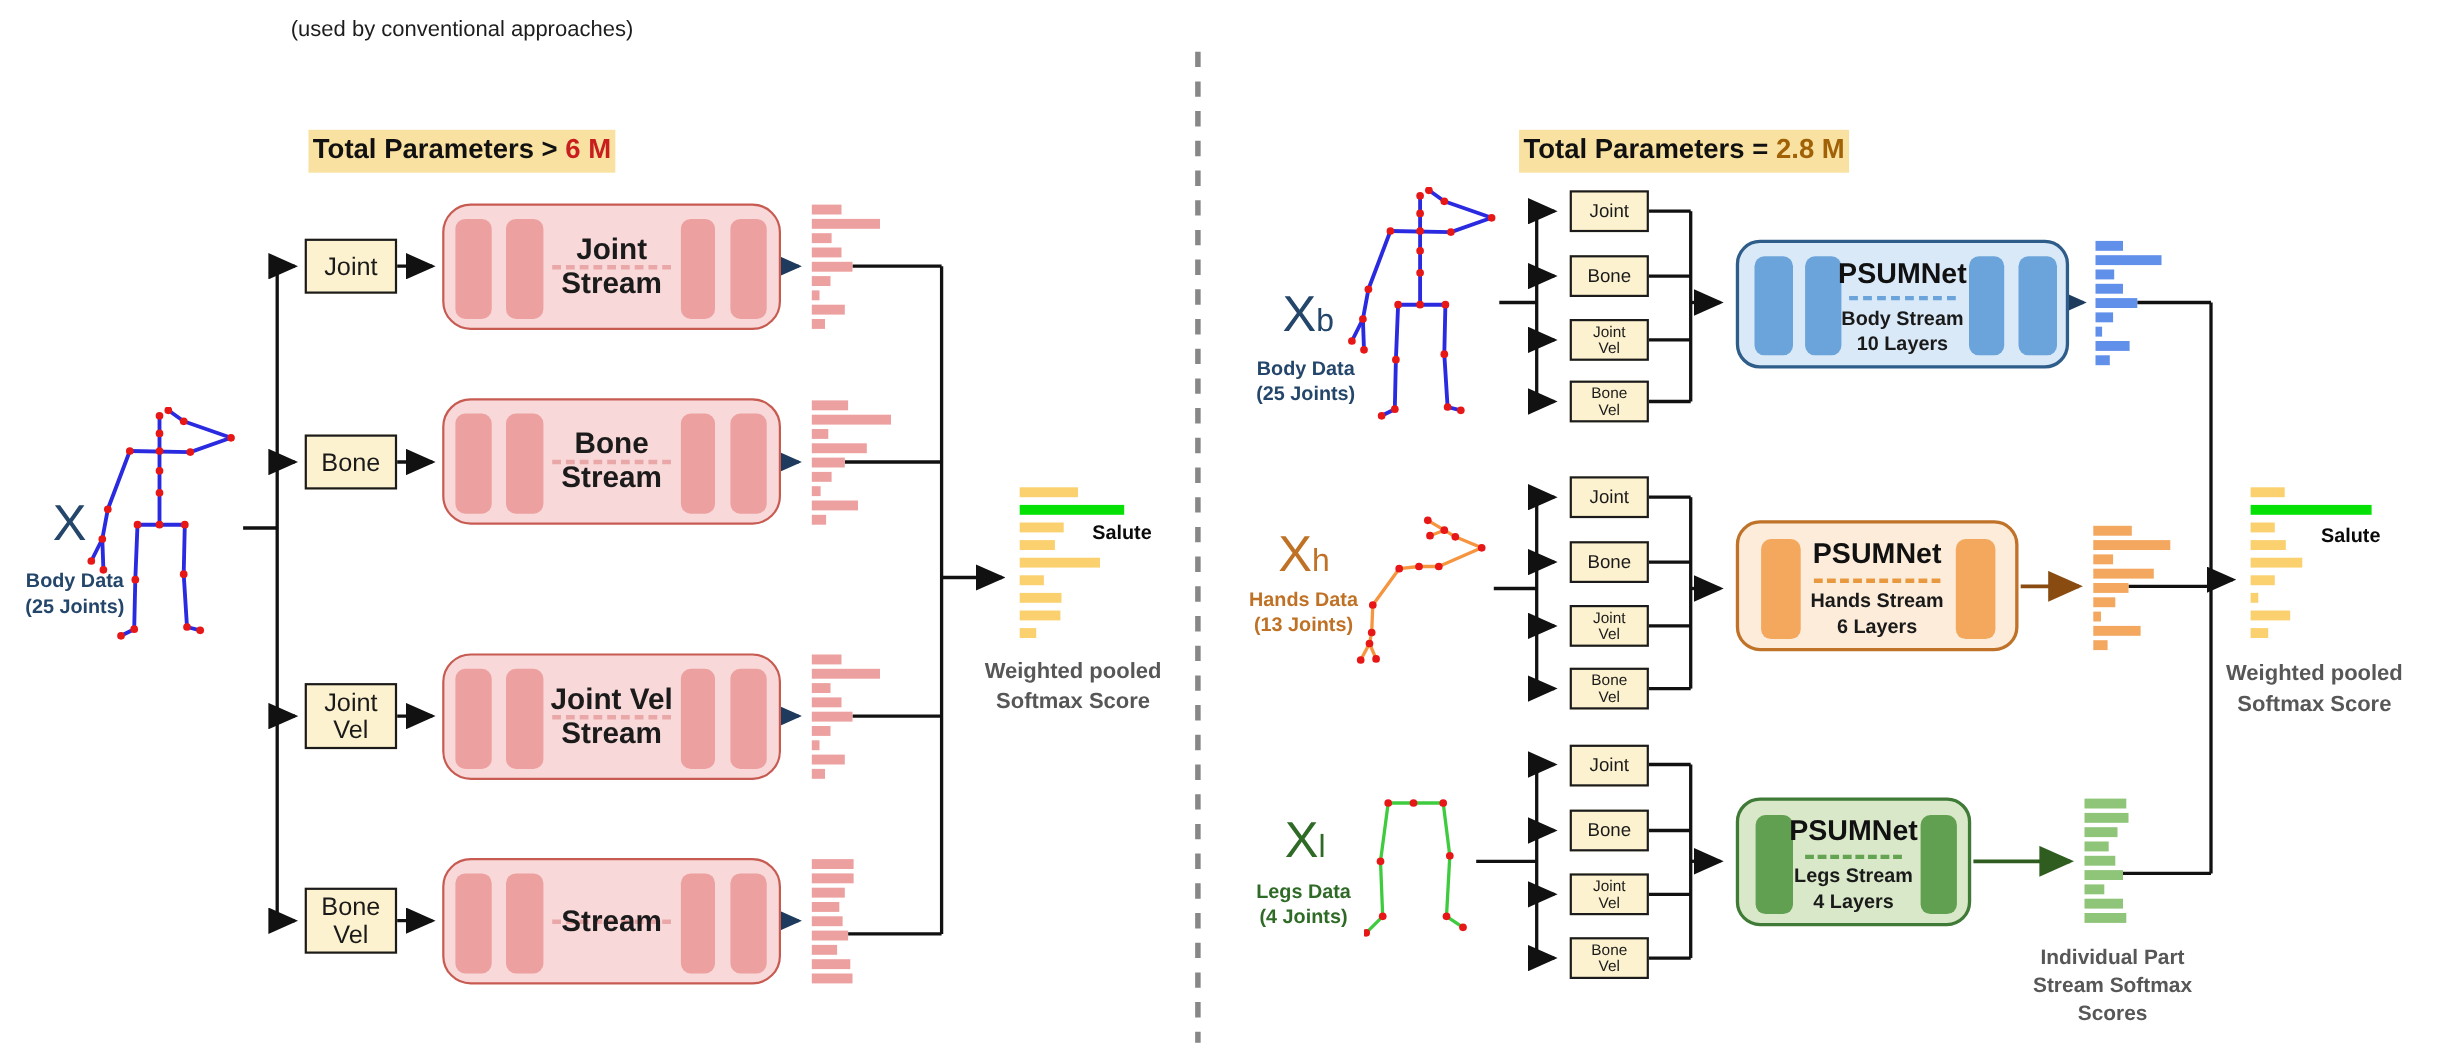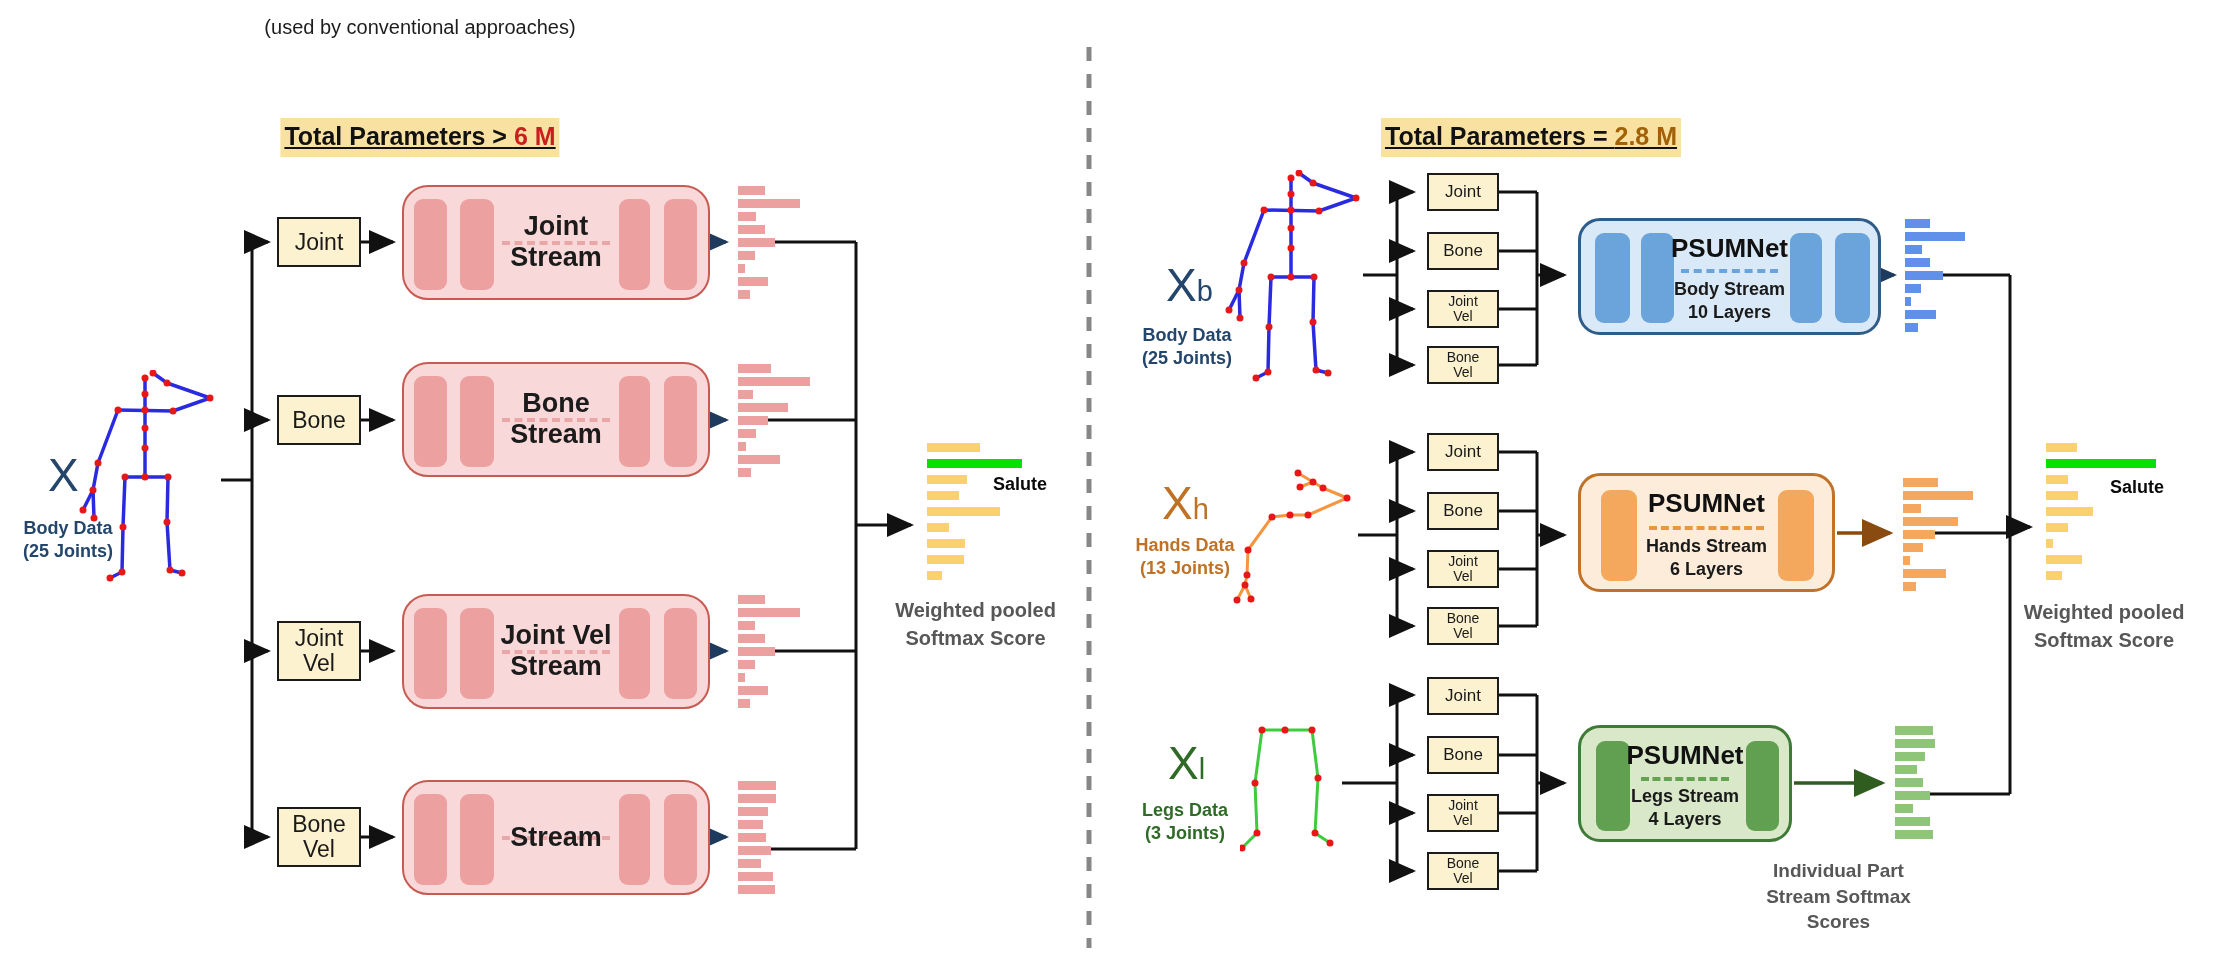--- a/index.html
+++ b/index.html
@@ -5,21 +5,21 @@
   html,body{margin:0;padding:0;background:#ffffff;}
   .canvas{position:relative;width:2222px;height:953px;background:#fff;overflow:hidden;
           font-family:"Liberation Sans","DejaVu Sans",sans-serif;color:#151515;}
   .abs{position:absolute;}
   .ctr{text-align:center;}
 
   .panel-title{font-size:38px;font-weight:500;color:#141414;letter-spacing:.3px;}
   .panel-sub{font-size:20px;font-weight:400;color:#1d1d1d;margin-top:4px;}
 
   .badge{background:#f9e1a1;padding:4px 4px 6px;font-size:25px;font-weight:700;color:#111;
-         white-space:nowrap;transform:translateX(-50%);text-decoration:underline;}
+         white-space:nowrap;transform:translateX(-50%);}
   .hl-red{color:#c81e1e;}
   .hl-green{color:#a16207;}
 
   .cream-box{background:#fdf2cf;border:2px solid #1b1b1b;display:flex;flex-direction:column;
              align-items:center;justify-content:center;line-height:1.08;box-sizing:border-box;color:#1a1a1a;}
   .cb-lg{font-size:23px;}
   .cb-sm{font-size:17px;}
   .cb-sm2{font-size:14px;}
 
   .stream-box{background:#f8d8d8;border:2px solid #c75b52;border-radius:26px;box-sizing:border-box;}
@@ -490,21 +490,21 @@
       <div class="bar" style="width: 7px; background: rgb(243, 167, 95);"></div>
       <div class="bar" style="width: 43px; background: rgb(243, 167, 95);"></div>
       <div class="bar" style="width: 13px; background: rgb(243, 167, 95);"></div>
     </div>
 
   <div class="abs x-label col-legs" style="left:1168px;top:740px">
     <span>X</span><span class="x-sub">l</span>
   </div>
   <div class="abs data-caption col-legs" style="left:1120px;top:799px;width:130px">
     <div>Legs Data</div>
-    <div>(3 Joints)</div>
+    <div>(4 Joints)</div>
   </div>
   <svg class="abs" style="left:1240px;top:725px" width="100" height="130" viewBox="0 0 100 130">
     <g stroke="#3ecb3e" stroke-width="3" fill="none" stroke-linecap="round" stroke-linejoin="round">
       <polyline points="22,5 45,5 72,5"></polyline>
       <polyline points="22,5 15,58 17,108 2,123"></polyline>
       <polyline points="72,5 78,53 75,108 90,118"></polyline>
     </g>
     <g fill="#e81717">
       <circle cx="22" cy="5" r="3.5"></circle>
         <circle cx="45" cy="5" r="3.5"></circle>
@@ -547,21 +547,21 @@
       <div class="bar" style="width: 38px; background: rgb(143, 197, 121);"></div>
       <div class="bar" style="width: 40px; background: rgb(143, 197, 121);"></div>
       <div class="bar" style="width: 30px; background: rgb(143, 197, 121);"></div>
       <div class="bar" style="width: 22px; background: rgb(143, 197, 121);"></div>
       <div class="bar" style="width: 28px; background: rgb(143, 197, 121);"></div>
       <div class="bar" style="width: 35px; background: rgb(143, 197, 121);"></div>
       <div class="bar" style="width: 18px; background: rgb(143, 197, 121);"></div>
       <div class="bar" style="width: 35px; background: rgb(143, 197, 121);"></div>
       <div class="bar" style="width: 38px; background: rgb(143, 197, 121);"></div>
     </div>
-  <div class="abs gray-caption sm" style="left:1756px;top:858px;width:165px">
+  <div class="abs gray-caption sm" style="left:1838px;top:858px;width:165px">
     <div>Individual Part</div>
     <div>Stream Softmax</div>
     <div>Scores</div>
   </div>
 
   <div class="abs bars wide" style="left:2046px;top:443px">
       <div class="bar" style="width: 31px; background: rgb(251, 209, 112);"></div>
       <div class="bar" style="width: 110px; background: rgb(5, 225, 5);"></div>
       <div class="bar" style="width: 22px; background: rgb(251, 209, 112);"></div>
       <div class="bar" style="width: 32px; background: rgb(251, 209, 112);"></div>

